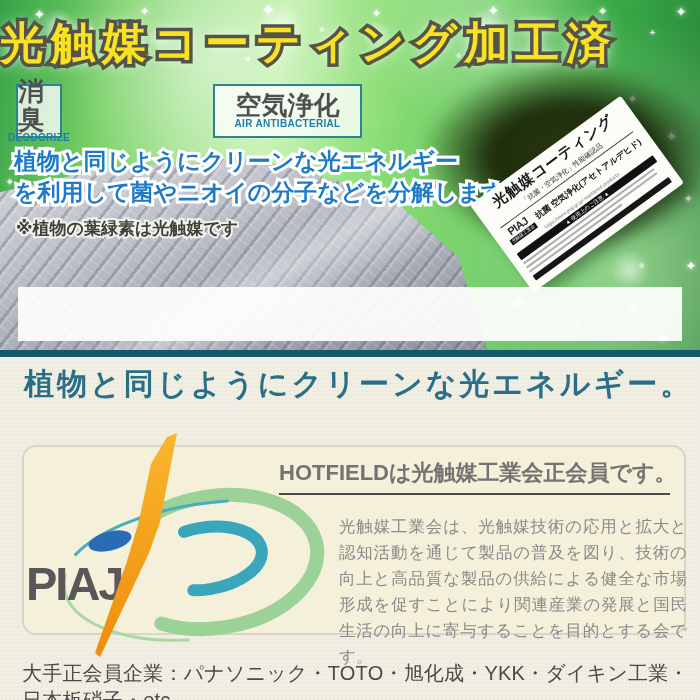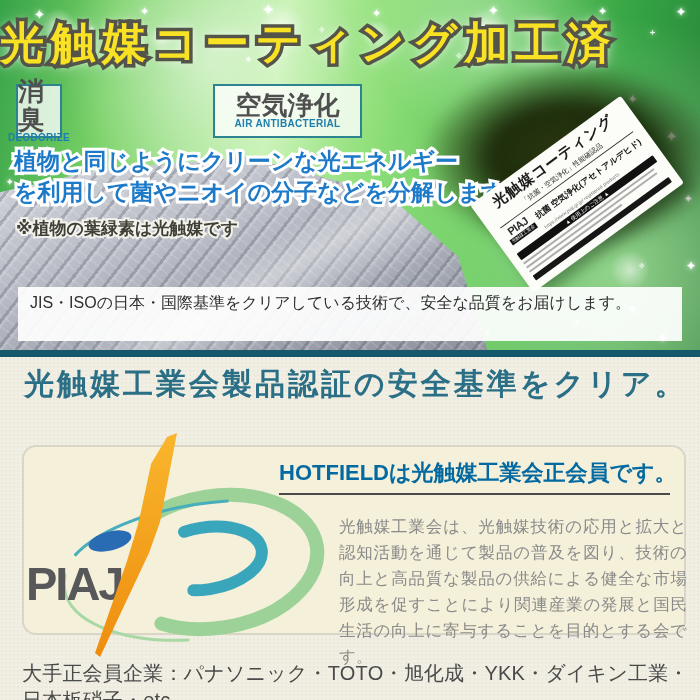--- a/index.html
+++ b/index.html
@@ -77,21 +77,21 @@
 
   .divider { position:absolute; left:0; top:350px; width:700px; height:7px; background:#15586c; }
 
   
   .cream { position:absolute; left:0; top:357px; width:700px; height:343px; background:#f1efe3;
     background-image:radial-gradient(rgba(120,115,90,.05) 1px, rgba(0,0,0,0) 1px); background-size:4px 4px; }
   .cert-head { position:absolute; left:24px; top:8px; font-family:"Liberation Serif","DejaVu Serif",serif;
     font-weight:bold; font-size:30px; letter-spacing:3px; line-height:38px; color:#2b6f87; }
   .member-box { position:absolute; left:22px; top:88px; width:664px; height:190px;
     background:#f4f0da; border:2px solid #d9d6c7; border-radius:14px; }
-  .mb-heading { position:absolute; left:255px; top:11px; font-size:22px; font-weight:bold; color:#0369a1; white-space:nowrap; }
+  .mb-heading { position:absolute; left:255px; top:11px; font-size:22px; font-weight:bold; color:#737373; white-space:nowrap; }
   .mb-rule { position:absolute; left:255px; right:14px; top:46px; height:2px; background:#4a4a4a; }
   .mb-body { position:absolute; left:315px; top:66px; width:348px; font-size:16.5px; line-height:26px;
     color:#8a8a8a; text-align:justify; text-justify:inter-ideograph; }
   .piaj-logo { position:absolute; left:0; top:63px; width:480px; height:245px; overflow:visible; z-index:3; }
   .cream-footer { position:absolute; left:22px; top:303px; font-size:20px; color:#4a4a4a; letter-spacing:.2px; }
 </style>
 </head>
 <body>
 
 <div class="stage">
@@ -180,29 +180,28 @@
       </div>
       <div class="cc-url">https://www.piaj.gr.jp/ registered products</div>
       <div class="cc-caution">▲ 使用上のご注意 ▲</div>
       <div class="cc-line" style="width:96%;"></div>
       <div class="cc-line" style="width:96%;"></div>
       <div class="cc-line" style="width:68%;"></div>
       <div class="cc-foot"></div>
     </div>
 
     <div class="info-box">
-      <div>JIS・ISOの日本・国際基準をクリアしている技術で、安全な品質をお届けします。</div>
     </div>
   </section>
 
   <div class="divider"></div>
 
   <section class="cream">
     <div class="cert-head">
-      <div>光触媒工業会製品認証の安全基準をクリア。</div>
+      <div>植物と同じようにクリーンな光エネルギー。</div>
     </div>
 
     <div class="member-box">
       <div class="mb-heading">HOTFIELDは光触媒工業会正会員です。</div>
       <div class="mb-rule"></div>
       <div class="mb-body">光触媒工業会は、光触媒技術の応用と拡大と認知活動を通じて製品の普及を図り、技術の向上と高品質な製品の供給による健全な市場形成を促すことにより関連産業の発展と国民生活の向上に寄与することを目的とする会です。</div>
     </div>
 
     <svg class="piaj-logo" viewBox="0 0 480 245" xmlns="http://www.w3.org/2000/svg">
       <defs>

